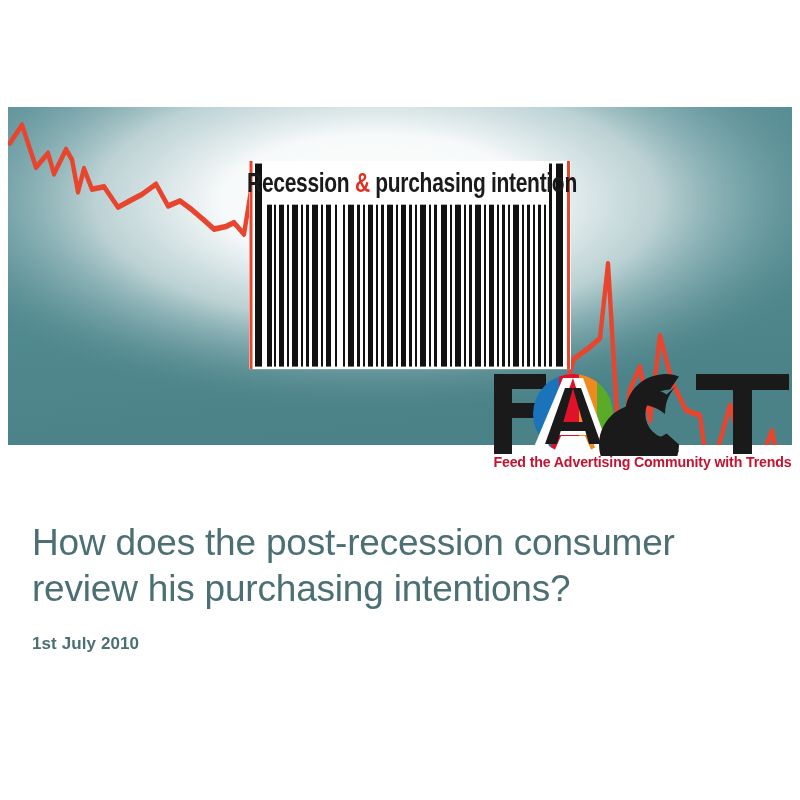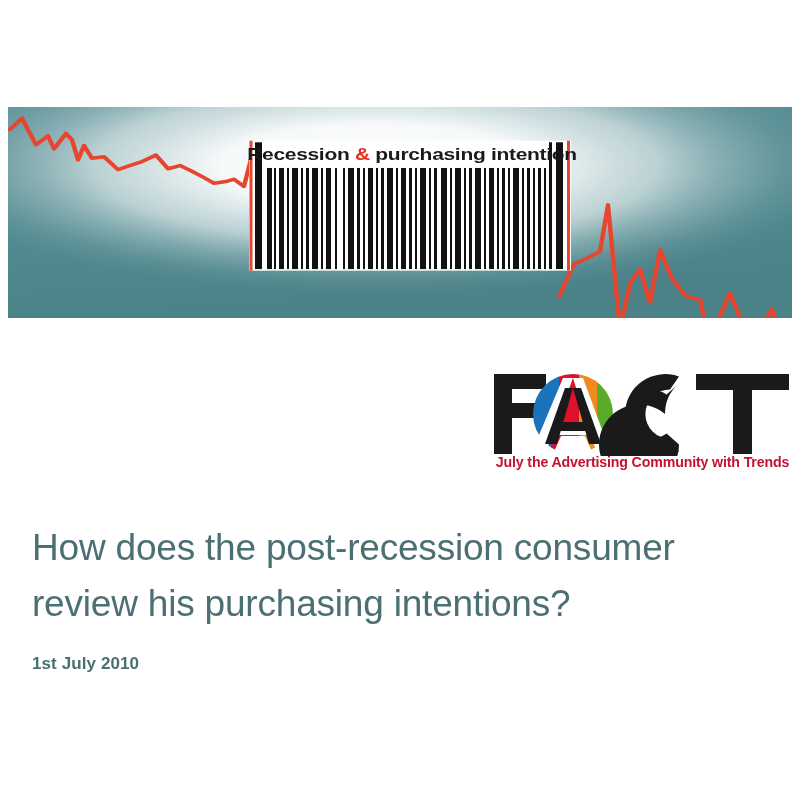--- a/index.html
+++ b/index.html
@@ -22,21 +22,21 @@
     inset: 0;
     background: #ffffff;
   }
 
   
   #hero-banner {
     position: absolute;
     left: 8px;
     top: 107px;
     width: 784px;
-    height: 211px;
+    height: 338px;
     overflow: hidden;
     background: #528a90;
   }
   #hero-banner svg {
     display: block;
     width: 100%;
     height: 100%;
   }
 
   
@@ -73,21 +73,21 @@
     position: absolute;
     left: 32px;
     top: 520px;
     width: 730px;
   }
   #slide-title {
     margin: 0;
     font-family: "Liberation Sans", sans-serif;
     font-size: 37px;
     font-weight: normal;
-    line-height: 56px;
+    line-height: 46px;
     color: #4b6f73;
     letter-spacing: -0.2px;
   }
   #slide-date {
     margin: 22px 0 0 0;
     font-family: "Liberation Sans", sans-serif;
     font-size: 17px;
     font-weight: bold;
     color: #4b6f73;
     letter-spacing: 0.1px;
@@ -237,21 +237,21 @@
       <g fill="#1a1a1a">
         <path d="M176 44 a40 40 0 1 0 14 30.6 l-12.4 -11.2 a24 24 0 1 1 0 -38.8 l12.4 -11.2 a40 40 0 0 0 -14 30.6 z"></path>
         <path d="M136 44 a40 40 0 0 1 54 -37.4 l-9 12.8 a24.5 24.5 0 1 0 0 49.2 l9 12.8 a40 40 0 0 1 -54 -37.4 z"></path>
       </g>
 
       <g fill="#1a1a1a">
         <path d="M207 4 h93 v16 h-37 v64 h-19 v-64 h-37 z"></path>
       </g>
     </svg>
 
-    <div class="tagline">July the Advertising Community with Trends</div>
+    <div class="tagline">Feed the Advertising Community with Trends</div>
   </div>
 
   <div id="title-block">
     <h1 id="slide-title">How does the post-recession consumer review his purchasing intentions?</h1>
     <p id="slide-date">1st July 2010</p>
   </div>
 
 </div>
 
 </body></html>

